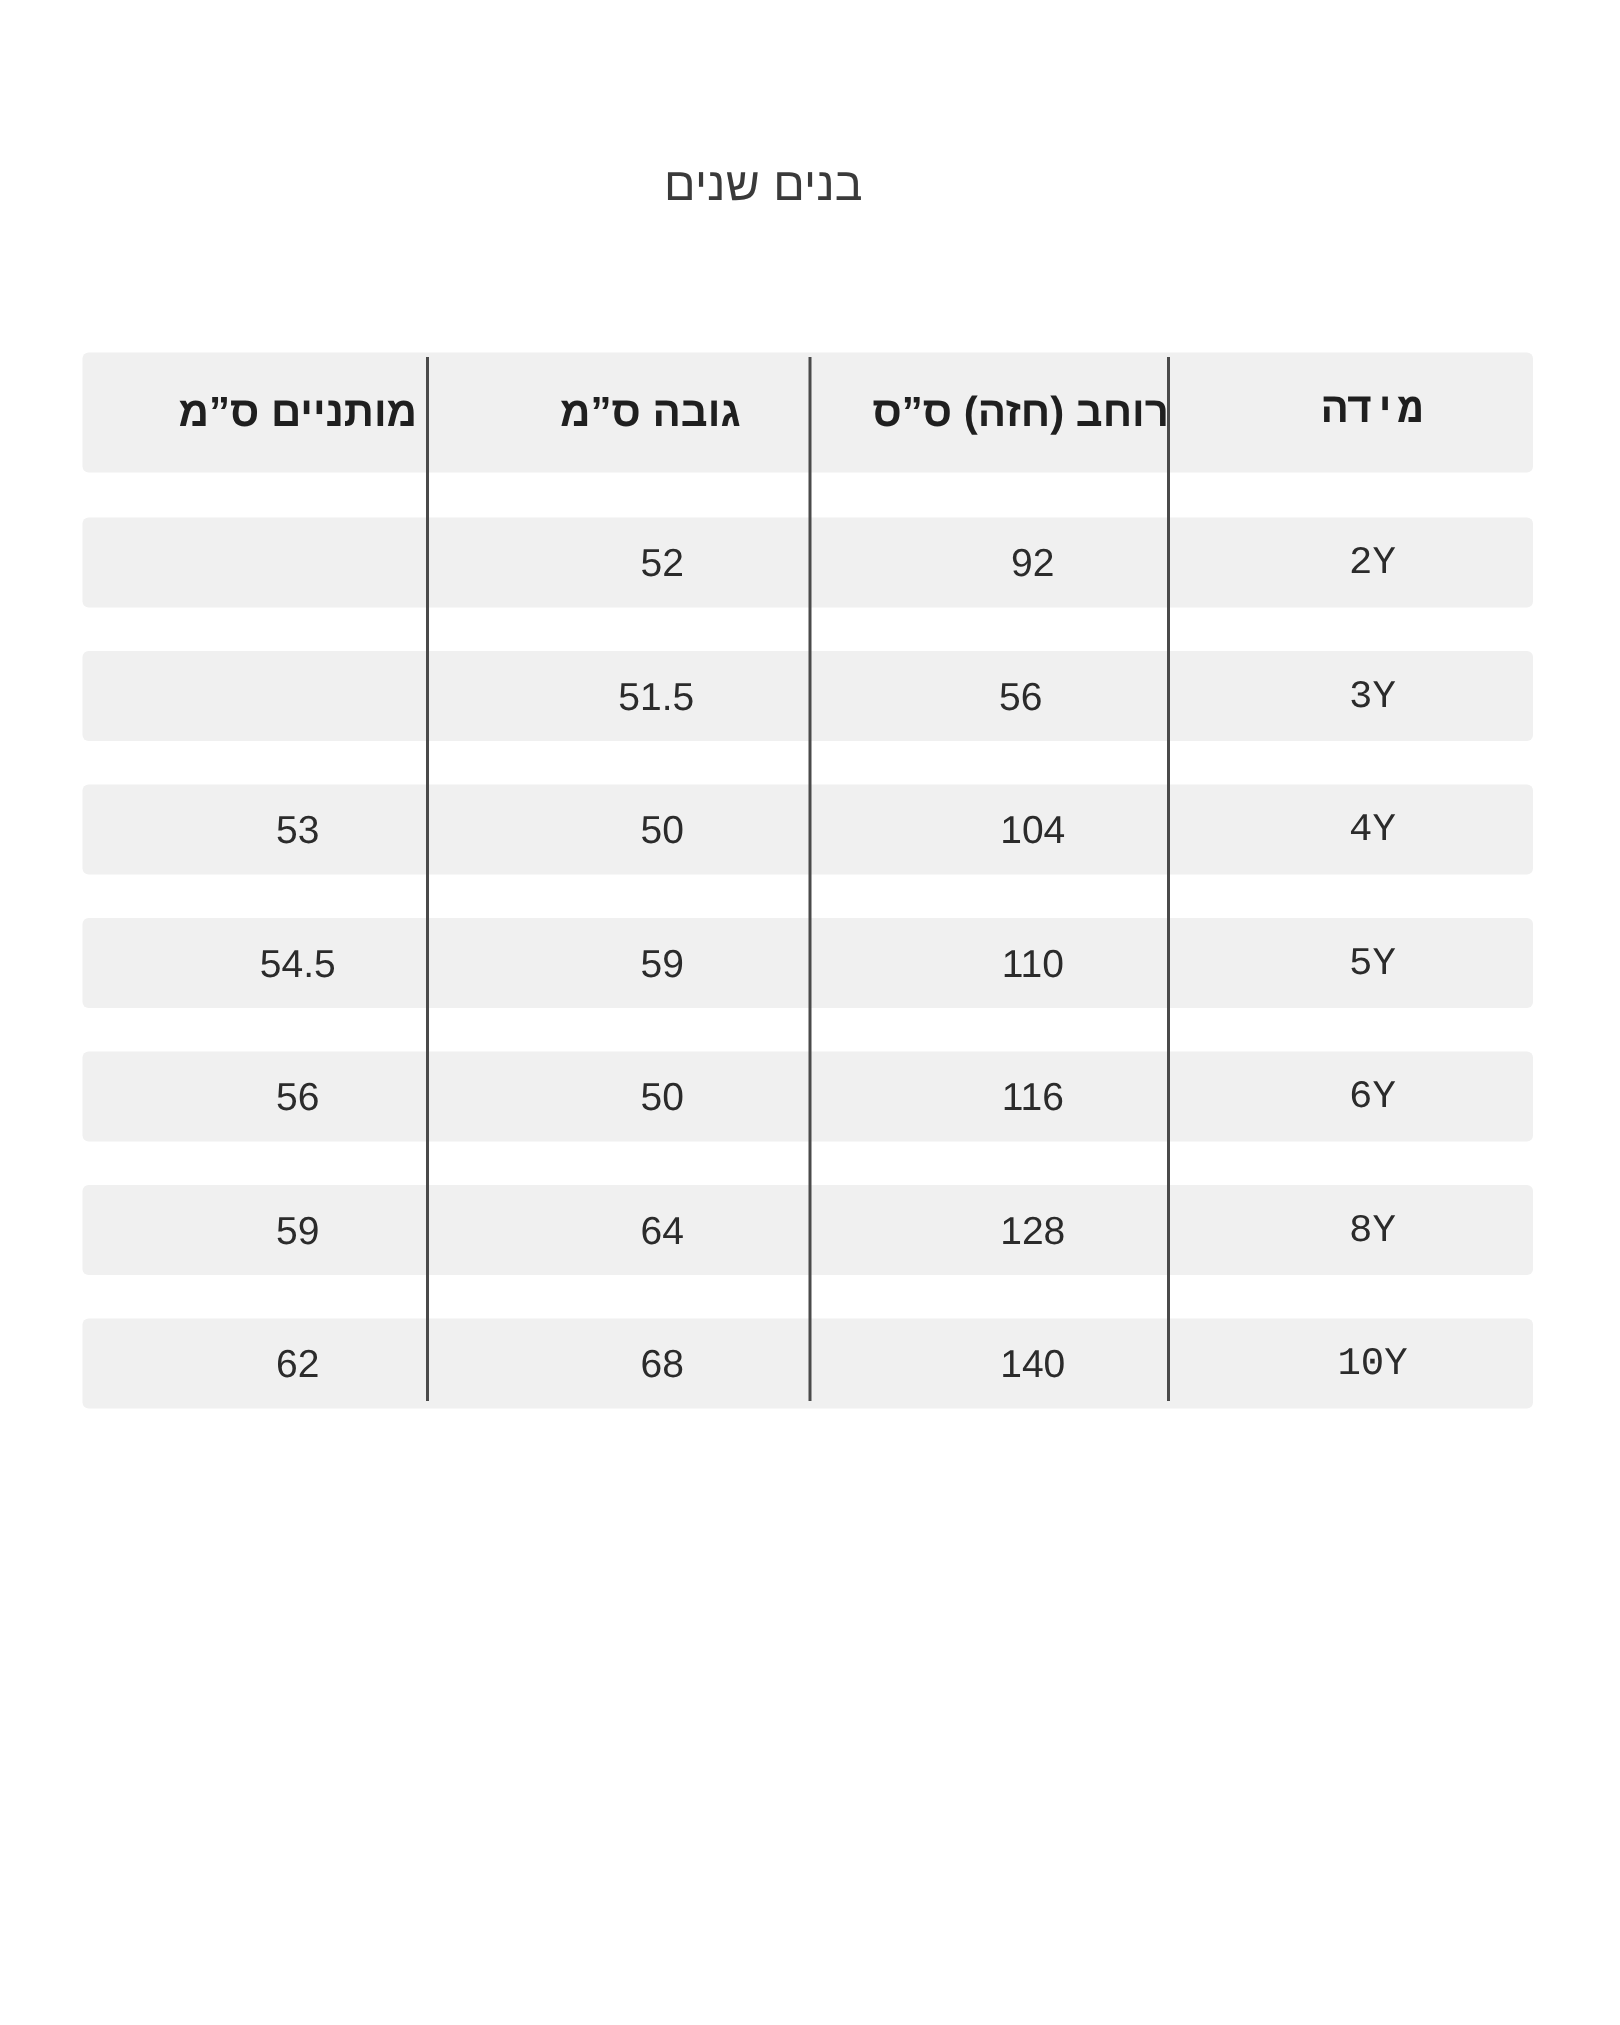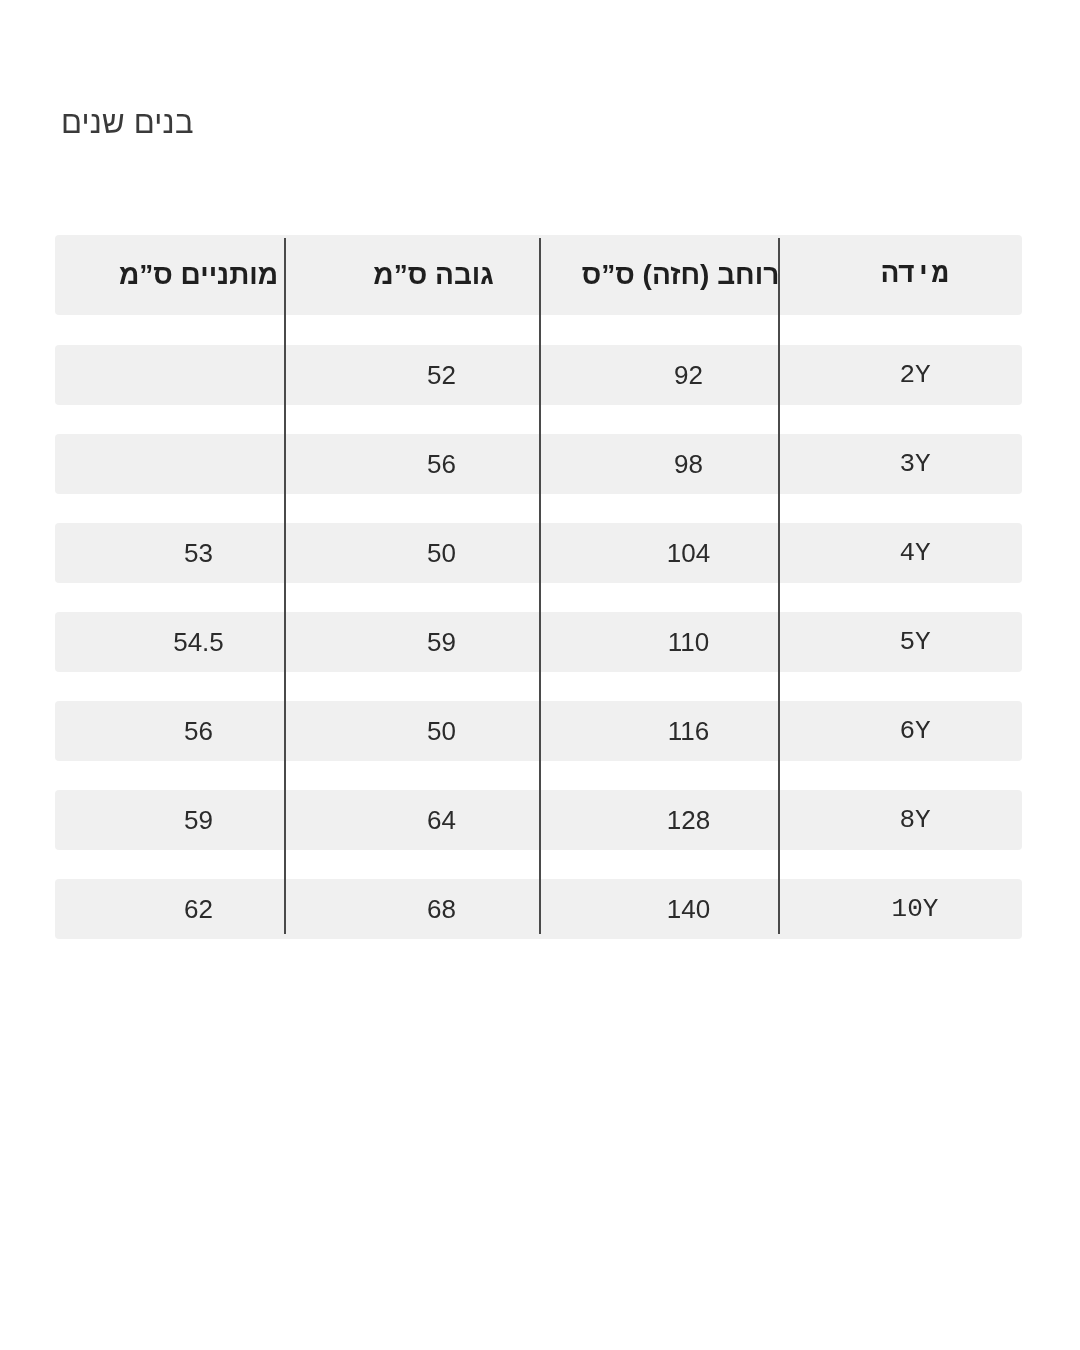--- a/index.html
+++ b/index.html
@@ -15,22 +15,22 @@
     color: #2b2b2b;
     overflow: hidden;
     position: relative;
   }
 
   
   .title-wrap {
     position: absolute;
     top: 104px;
     right: 112px;
-    left: 61px;
-    text-align: left;
+    left: 50px;
+    text-align: center;
   }
   .chart-title {
     font-size: 31px;
     font-weight: 400;
     color: #3a3a3a;
     letter-spacing: 0.2px;
     line-height: 1.2;
     white-space: nowrap;
     display: inline-block;
   }
@@ -127,22 +127,22 @@
   </div>
 
   <div class="row">
     <div class="cell c-size">2Y</div>
     <div class="cell c-height">92</div>
     <div class="cell c-width">52</div>
   </div>
 
   <div class="row">
     <div class="cell c-size">3Y</div>
-    <div class="cell c-height">98</div>
     <div class="cell c-width">56</div>
+    <div class="cell c-waist">51.5</div>
   </div>
 
   <div class="row">
     <div class="cell c-size">4Y</div>
     <div class="cell c-height">104</div>
     <div class="cell c-width">50</div>
     <div class="cell c-waist">53</div>
   </div>
 
   <div class="row">

